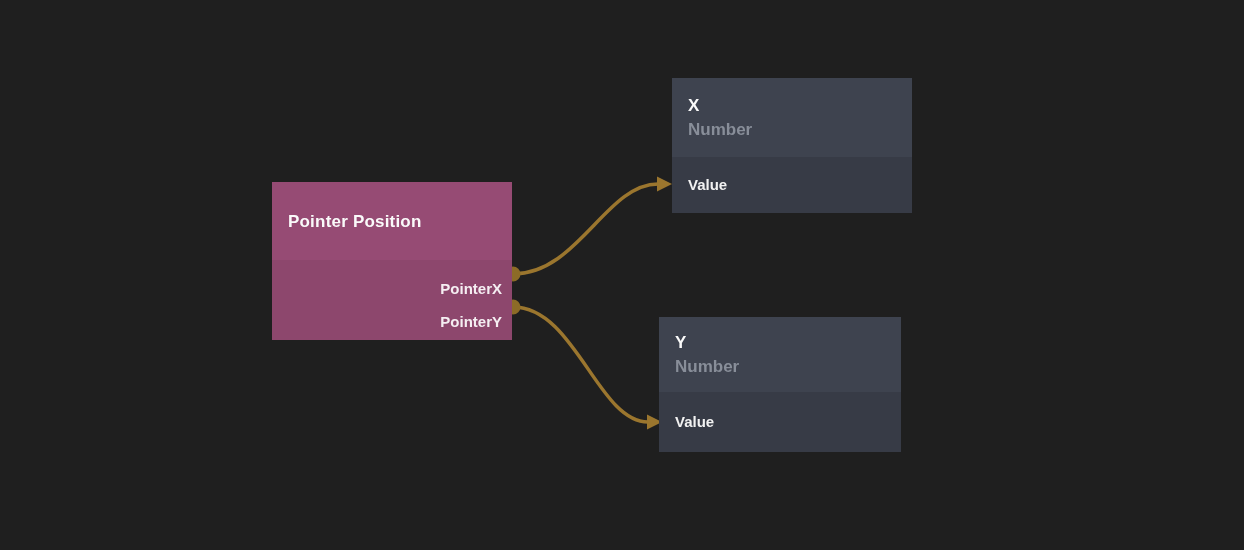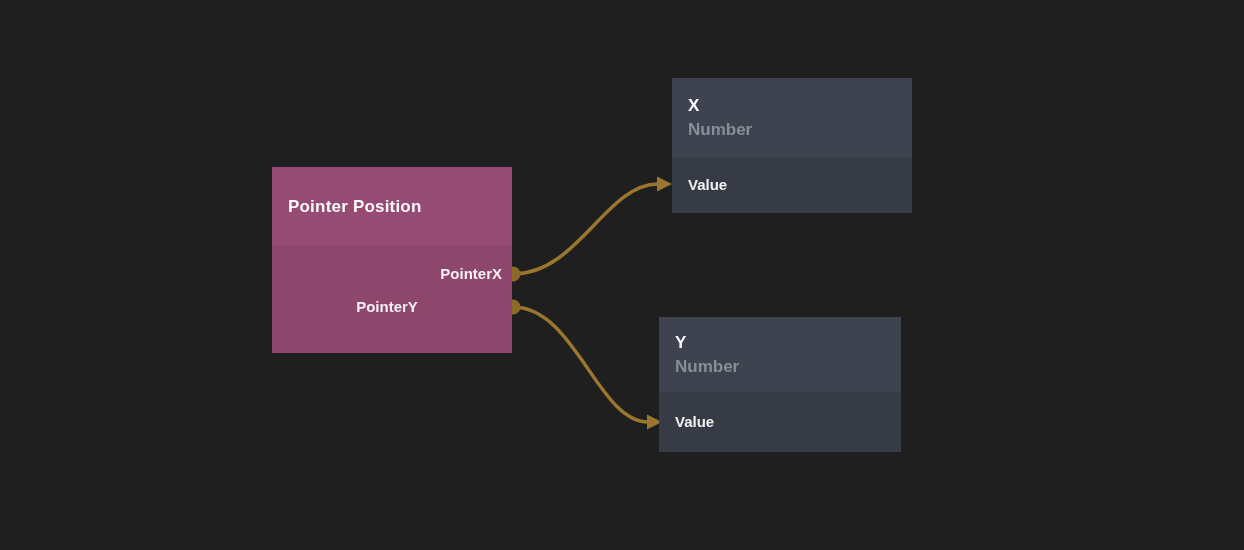--- a/index.html
+++ b/index.html
@@ -65,21 +65,21 @@
   }
   .value-row {
     position: absolute;
     left: 16px;
     height: 20px;
     font-size: 15px;
     color: #f2f2f2;
     line-height: 20px;
   }
   
-  #node-script { left: 272px; top: 167px; width: 240px; height: 186px; border-radius: 25px; }
+  #node-script { left: 272px; top: 182px; width: 240px; height: 158px; border-radius: 25px; }
   #node-script .node-header { height: 78px; }
   #node-x { left: 672px; top: 78px; width: 240px; height: 135px; }
   #node-x .node-header { height: 79px; }
   #node-y { left: 659px; top: 317px; width: 242px; height: 135px; }
   #node-y .node-header { height: 75px; }
 </style>
 </head>
 <body>
 
 <div class="canvas" style="background-color: rgb(31, 31, 31);">
@@ -94,21 +94,21 @@
     <circle cx="513" cy="274" r="7.5" fill="#8c6b27"></circle>
     <circle cx="513" cy="307" r="7.5" fill="#8c6b27"></circle>
   </svg>
 
   <div class="node" id="node-script">
     <div class="node-header" style="background-color: rgb(150, 75, 116);">
       <div class="node-title">Pointer Position</div>
     </div>
     <div class="node-body" style="background-color: rgb(141, 71, 109);">
       <div class="port-row-out" style="top:19px;">PointerX</div>
-      <div class="port-row-out" style="top:52px;text-align:center;">PointerY</div>
+      <div class="port-row-out" style="top:52px;">PointerY</div>
     </div>
   </div>
 
   <div class="node" id="node-x">
     <div class="node-header" style="background-color: rgb(62, 67, 79);">
       <div class="node-title">X</div>
       <div class="node-subtitle sub-slate">Number</div>
     </div>
     <div class="node-body" style="background-color: rgb(55, 59, 70);">
       <div class="value-row" style="top:18px;">Value</div>

